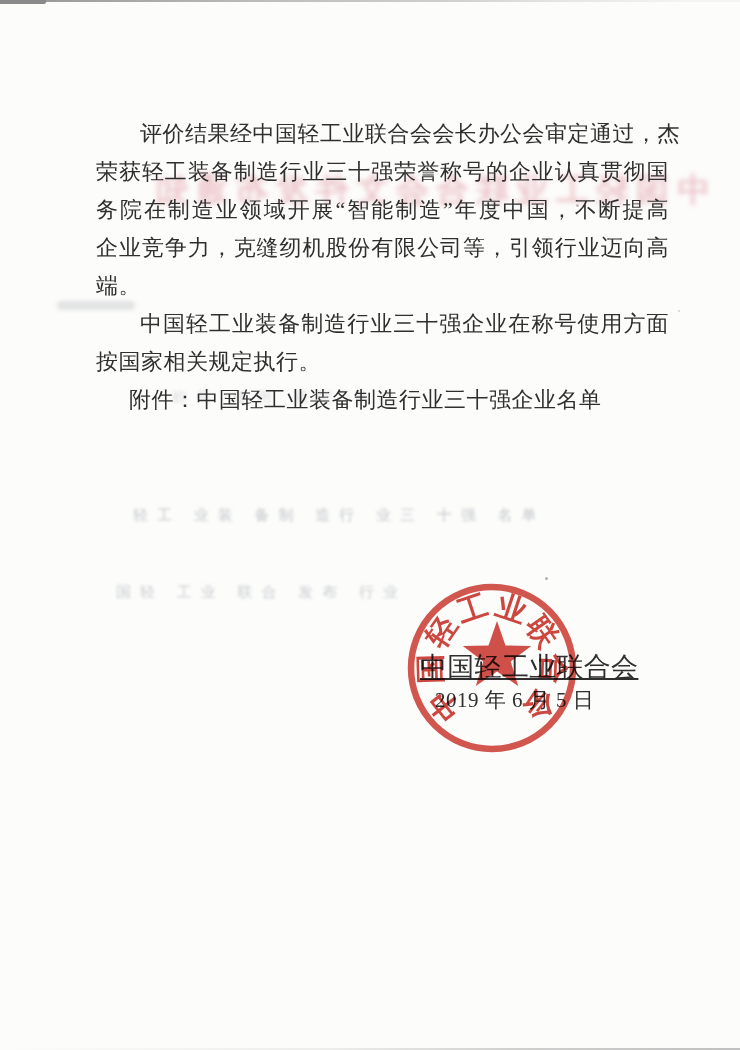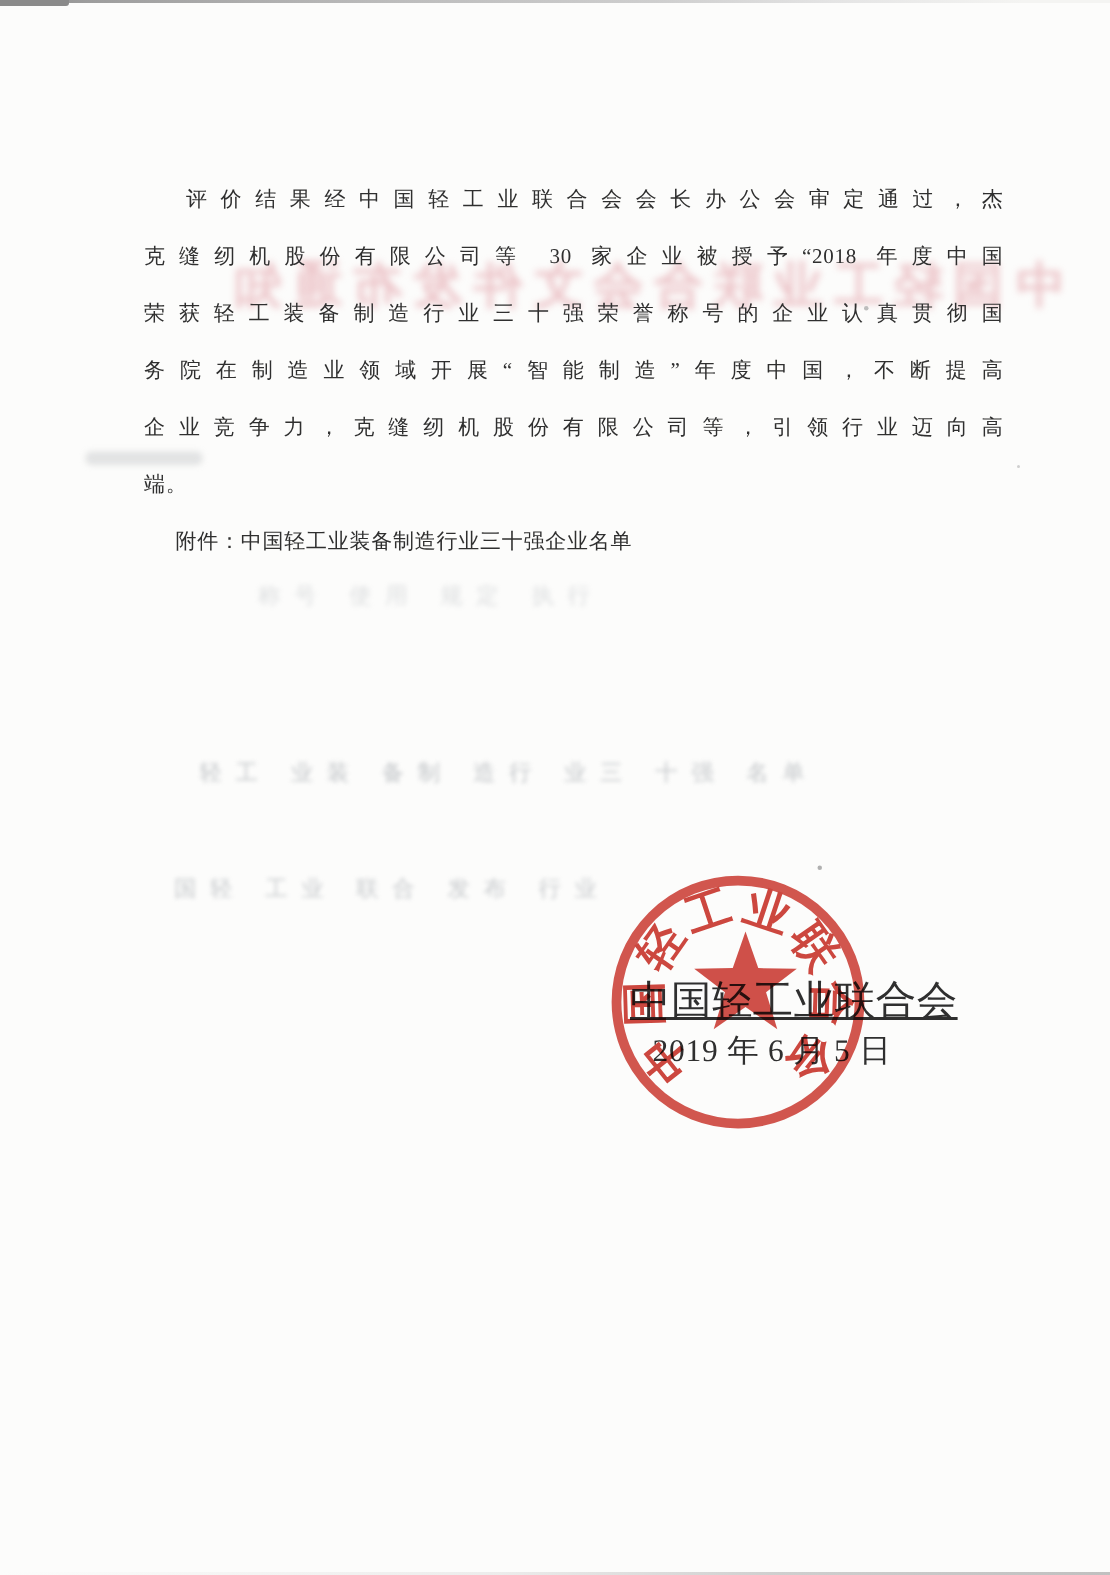--- a/index.html
+++ b/index.html
@@ -24,21 +24,21 @@
     background: #8a8a8a; border-radius: 0 0 2px 0;
   }
   .edge-bottom {
     position: absolute; left: 0; bottom: 0; width: 740px; height: 2px;
     background: linear-gradient(to right, rgba(190,190,190,0) 0%, rgba(190,190,190,.25) 45%, rgba(170,170,170,.55) 70%, rgba(160,160,160,.65) 100%);
   }
 
   
   .doc-body {
     position: absolute; left: 96px; top: 115px; width: 573px;
-    font-size: 14px; line-height: 38px; letter-spacing: 0.5px;
+    font-size: 22px; line-height: 38px; letter-spacing: 0.5px;
   }
   .ln {
     white-space: nowrap; height: 38px; overflow: visible;
   }
   .just { text-align: justify; text-align-last: justify; }
   .ind2 { text-indent: 2em; }
   .ind15 { text-indent: 1.5em; }
   .attach { }
 
   
@@ -102,27 +102,30 @@
   <div class="ghost ghost-gray ghost-r1">轻工 业装 备制 造行 业三 十强 名单</div>
   <div class="ghost ghost-gray ghost-r2">国轻 工业 联合 发布 行业</div>
   <div class="smear"></div>
   <div class="speck speck-1"></div>
   <div class="speck speck-2"></div>
   <div class="speck speck-3"></div>
 
   <div class="doc-body">
     <div>
       <div class="ln just ind2">评价结果经中国轻工业联合会会长办公会审定通过，杰</div>
-      <div class="ln just">克缝纫机股份有限公司等 30 家企业被授予“2018 年度中国</div>
     </div>
     <div>
       <div class="ln just">荣获轻工装备制造行业三十强荣誉称号的企业认真贯彻国</div>
       <div class="ln just">务院在制造业领域开展“智能制造”年度中国，不断提高</div>
       <div class="ln just">企业竞争力，克缝纫机股份有限公司等，引领行业迈向高</div>
       <div class="ln">端。</div>
+    </div>
+    <div>
+      <div class="ln just ind2">中国轻工业装备制造行业三十强企业在称号使用方面</div>
+      <div class="ln">按国家相关规定执行。</div>
     </div>
     <div class="ln ind15 attach">附件：中国轻工业装备制造行业三十强企业名单</div>
   </div>
 
   <div class="issuer-line">中国轻工业联合会</div>
   <div class="date-line">2019 年 6 月 5 日</div>
 
   <svg class="seal" viewBox="0 0 184 184">
     <g>
       <circle cx="92" cy="90" r="81" fill="none" stroke="#cc3a31" stroke-width="6.5" stroke-opacity="0.92"></circle>

